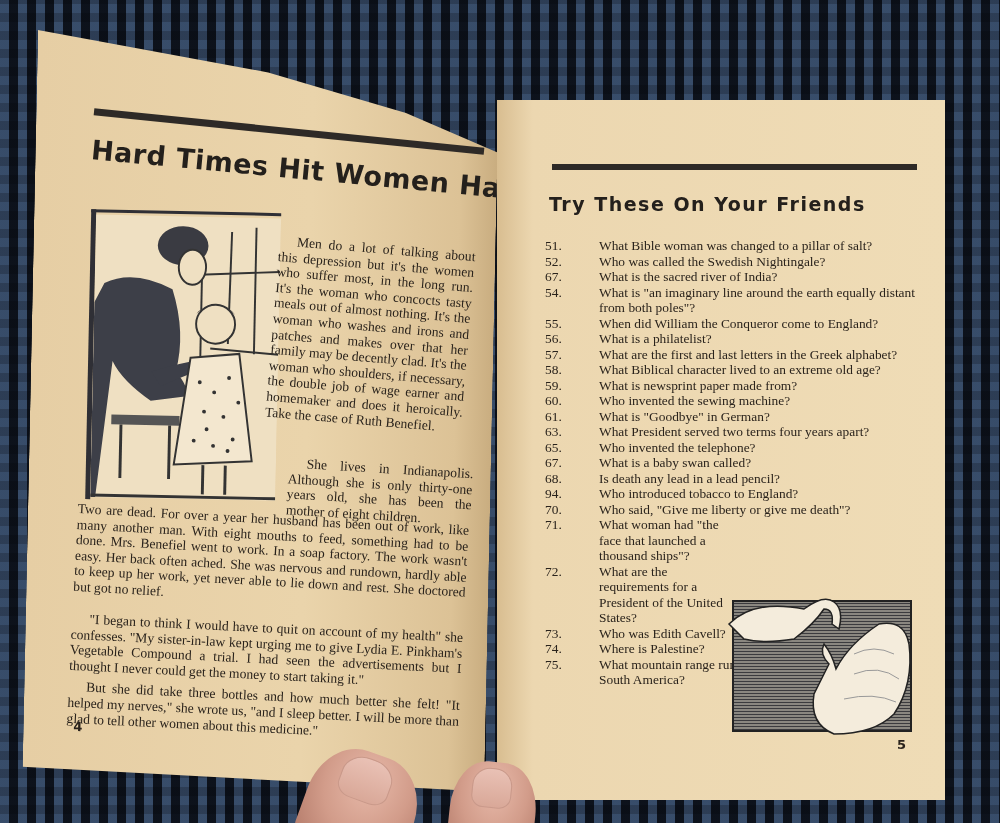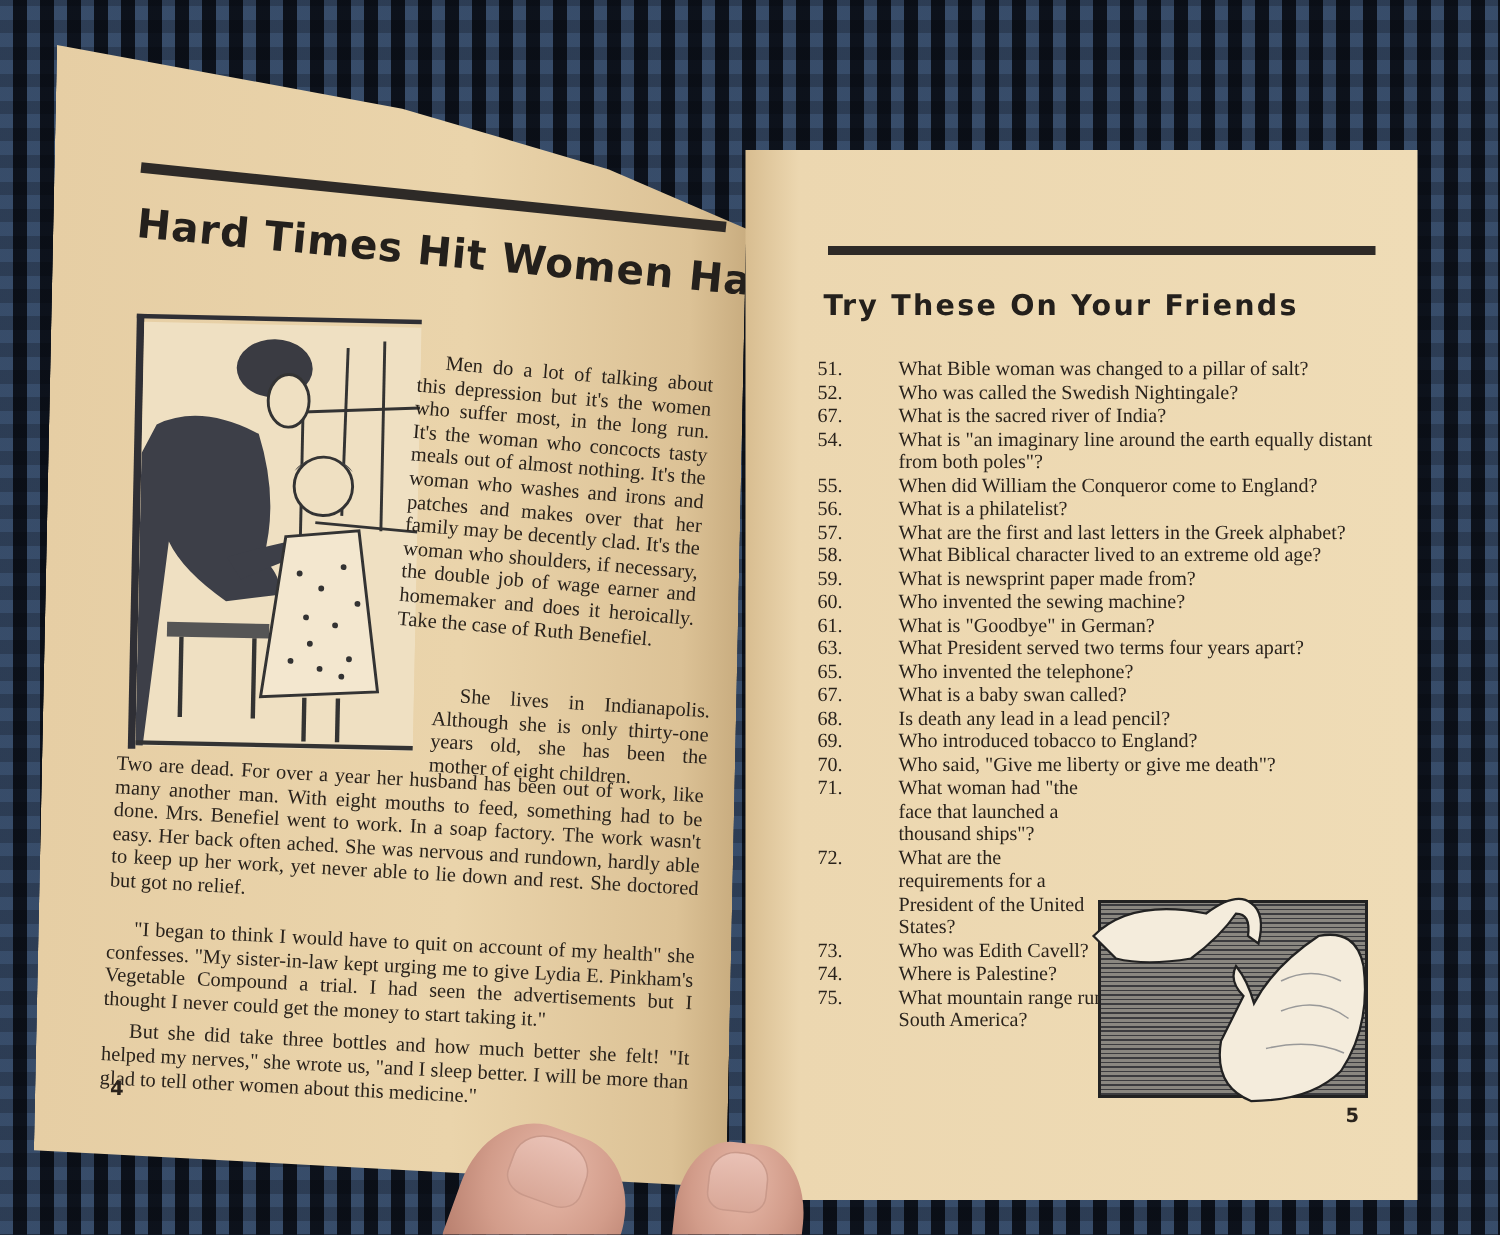--- a/index.html
+++ b/index.html
@@ -217,21 +217,21 @@
       </li>
     <li>
         <span class="num">67.</span>
         <span class="q">What is a baby swan called?</span>
       </li>
     <li>
         <span class="num">68.</span>
         <span class="q">Is death any lead in a lead pencil?</span>
       </li>
     <li>
-        <span class="num">69.</span>
+        <span class="num">94.</span>
         <span class="q">Who introduced tobacco to England?</span>
       </li>
     <li>
         <span class="num">70.</span>
         <span class="q">Who said, "Give me liberty or give me death"?</span>
       </li>
     <li class="narrow">
         <span class="num">71.</span>
         <span class="q">What woman had "the face that launched a thousand ships"?</span>
       </li>

